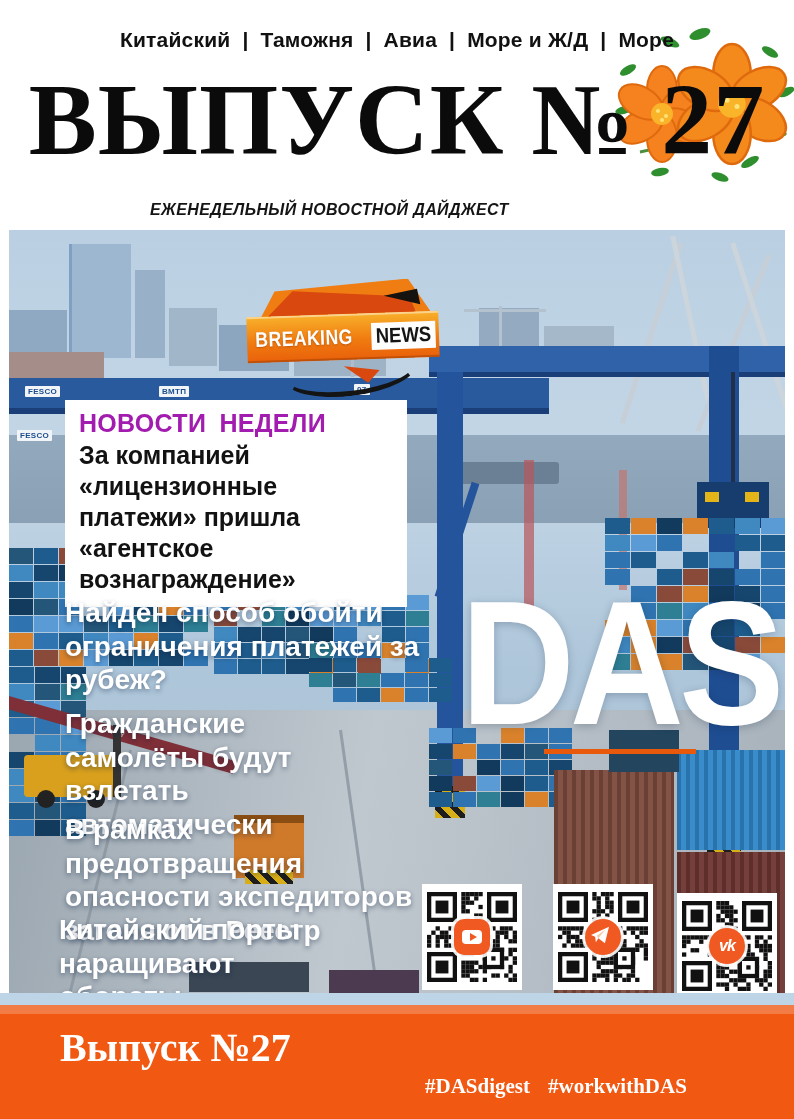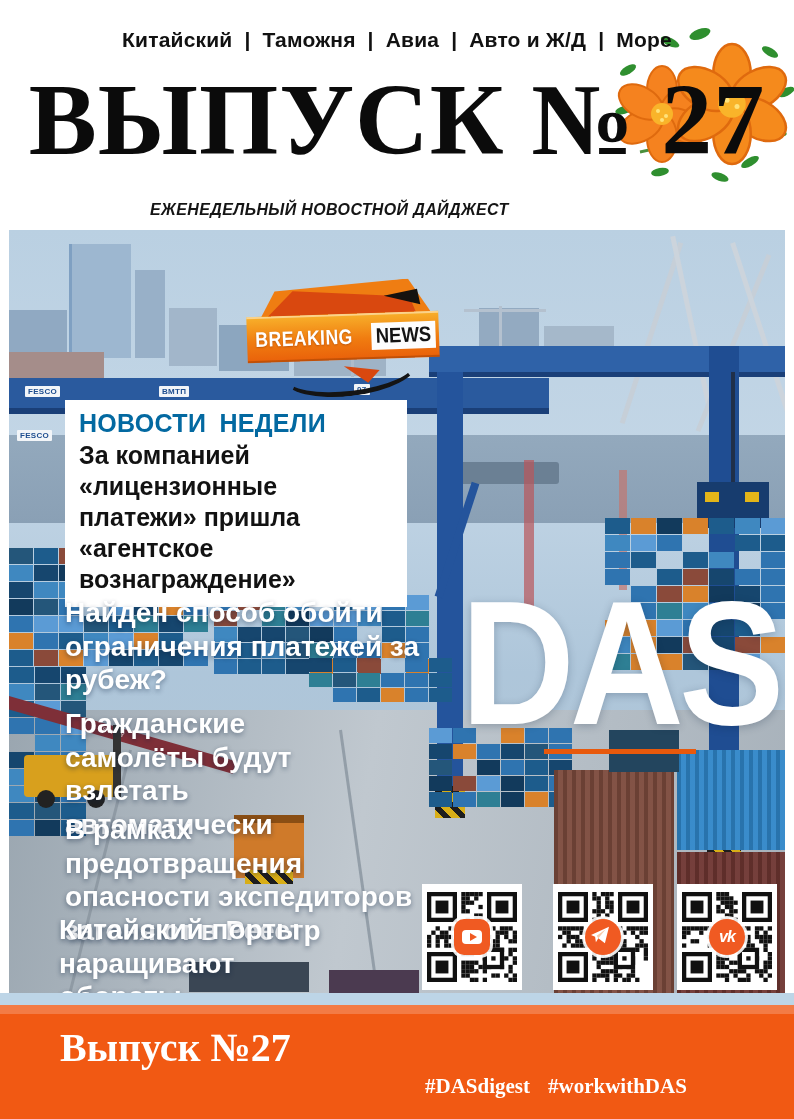--- a/index.html
+++ b/index.html
@@ -45,21 +45,21 @@
           transform-origin:center;text-shadow:0 1px 2px rgba(120,40,0,.4);}
   .bn-news{background:#fdfdfd;color:#141414;font-weight:bold;font-size:21px;padding:1px 5px 2px;
           transform:scaleX(.88);}
   .bn-swoosh{position:absolute;left:36px;top:66px;width:128px;height:42px;border:3px solid transparent;
           border-bottom:5px solid #141414;border-radius:50%;transform:rotate(-7deg);}
   .bn-tail{position:absolute;left:96px;top:88px;width:0;height:0;border-left:26px solid transparent;
           border-right:10px solid transparent;border-top:14px solid #d9480f;transform:rotate(6deg);}
 
   
   .newsbox{left:56px;top:170px;width:314px;background:#fff;padding:9px 14px 12px;z-index:7;}
-  .newsbox .label{color:#0369a1;font-size:25px;font-weight:bold;word-spacing:6px;letter-spacing:.3px;
+  .newsbox .label{color:#a21caf;font-size:25px;font-weight:bold;word-spacing:6px;letter-spacing:.3px;
                   margin:0 0 2px;}
   .newsbox .head{color:#121212;font-size:25px;font-weight:bold;line-height:1.24;margin:0;}
   .headline{position:absolute;color:#fff;font-weight:bold;font-size:28px;line-height:1.2;z-index:7;
             text-shadow:0 2px 5px rgba(10,30,60,.45);}
   .h0{left:56px;top:366px;width:370px;}
   .h1{left:56px;top:477px;width:320px;}
   .h2{left:56px;top:583px;width:360px;}
   .h3{left:50px;top:683px;width:300px;}
 
   .das{left:436px;top:352px;width:350px;text-align:center;z-index:7;color:#fff;}
@@ -91,21 +91,21 @@
   .f-dates{position:absolute;left:60px;top:60px;font-size:20px;}
   .f-tag1{position:absolute;left:425px;top:60px;font-size:21px;}
   .f-tag2{position:absolute;left:548px;top:60px;font-size:21px;}
 </style>
 </head>
 <body>
 
 <div class="page">
 
   <div class="abs nav">
-    <span>Китайский</span><span>|</span><span>Таможня</span><span>|</span><span>Авиа</span><span>|</span><span>Авто и Ж/Д</span><span>|</span><span>Море</span>
+    <span>Китайский</span><span>|</span><span>Таможня</span><span>|</span><span>Авиа</span><span>|</span><span>Море и Ж/Д</span><span>|</span><span>Море</span>
   </div>
 
   <svg class="abs flowers" viewBox="0 0 200 172">
     <path d="M30 110 Q70 60 120 70" stroke="#5aa04a" stroke-width="4" fill="none"></path>
     <path d="M40 130 Q90 120 140 90" stroke="#4a8f3c" stroke-width="3" fill="none"></path>
     <g fill="#2f8f2f">
       <ellipse cx="28" cy="48" rx="9" ry="4" transform="rotate(-30 28 48)"></ellipse>
       <ellipse cx="44" cy="70" rx="10" ry="4" transform="rotate(20 44 70)"></ellipse>
       <ellipse cx="24" cy="88" rx="9" ry="4" transform="rotate(-15 24 88)"></ellipse>
       <ellipse cx="70" cy="20" rx="10" ry="4" transform="rotate(25 70 20)"></ellipse>
@@ -770,21 +770,21 @@
             <rect x="60.199999999999996" y="60.199999999999996" width="12.899999999999999" height="12.899999999999999" fill="#fff"></rect>
             <rect x="64.5" y="64.5" width="4.3" height="4.3" fill="#111"></rect>
           </svg>
         <div class="qr-badge round">
           <svg width="20" height="18" viewBox="0 0 24 22">
               <path fill="#fff" d="M1 11 L23 1 L18 21 L10 15 L7 20 L6 13 Z"></path>
               <path fill="#f8c9a8" d="M10 15 L19 4 L8 12 Z"></path>
             </svg>
         </div>
       </div>
-      <div class="qr-code" style="left:255px;">
+      <div class="qr-code" style="left:255px;margin-top:9px;">
         <svg width="90" height="92" viewBox="0 0 90.3 90.3" class="qr-svg">
             <rect x="34.4" y="0" width="4.3" height="4.3" fill="#111"></rect>
             <rect x="38.699999999999996" y="0" width="4.3" height="4.3" fill="#111"></rect>
             <rect x="43" y="0" width="4.3" height="4.3" fill="#111"></rect>
             <rect x="34.4" y="4.3" width="4.3" height="4.3" fill="#111"></rect>
             <rect x="38.699999999999996" y="4.3" width="4.3" height="4.3" fill="#111"></rect>
             <rect x="43" y="4.3" width="4.3" height="4.3" fill="#111"></rect>
             <rect x="47.3" y="4.3" width="4.3" height="4.3" fill="#111"></rect>
             <rect x="38.699999999999996" y="8.6" width="4.3" height="4.3" fill="#111"></rect>
             <rect x="43" y="8.6" width="4.3" height="4.3" fill="#111"></rect>

